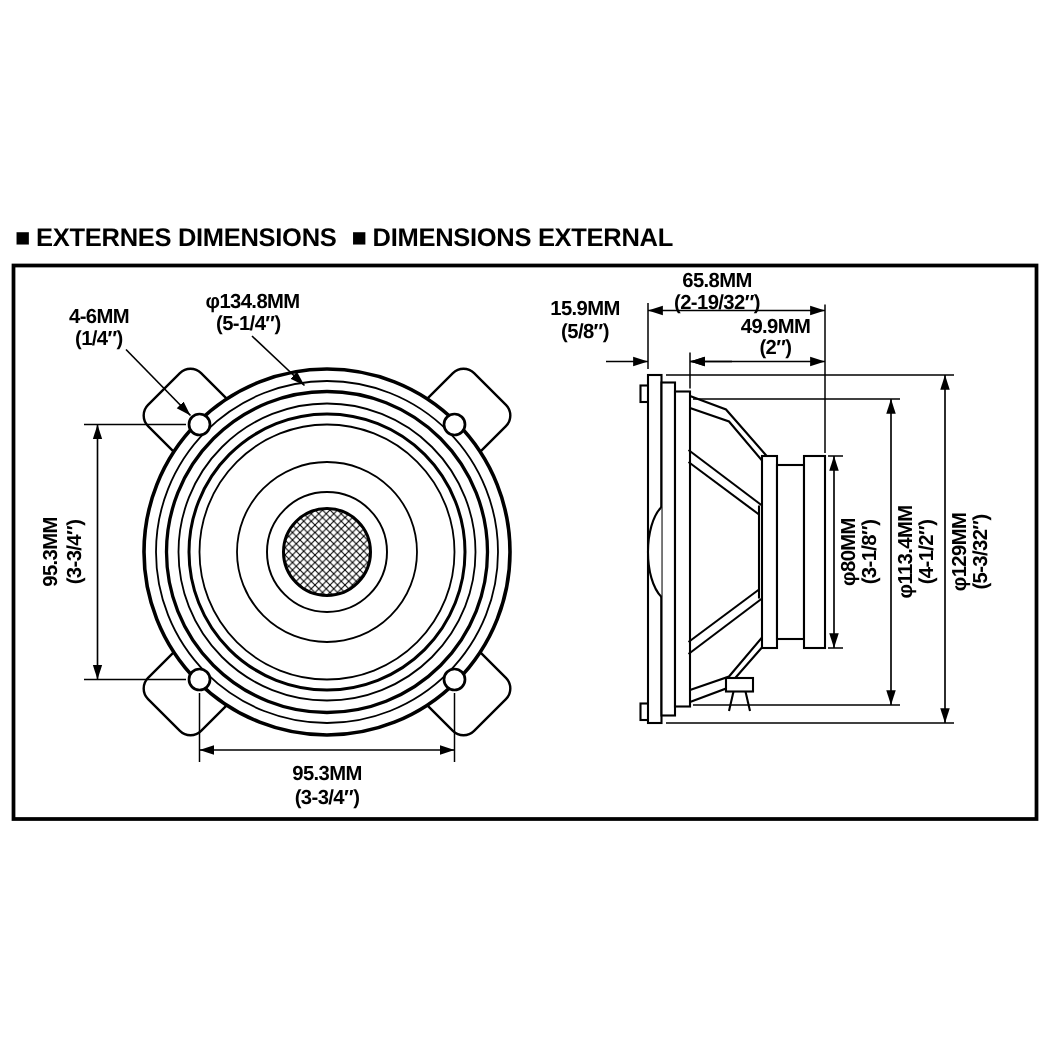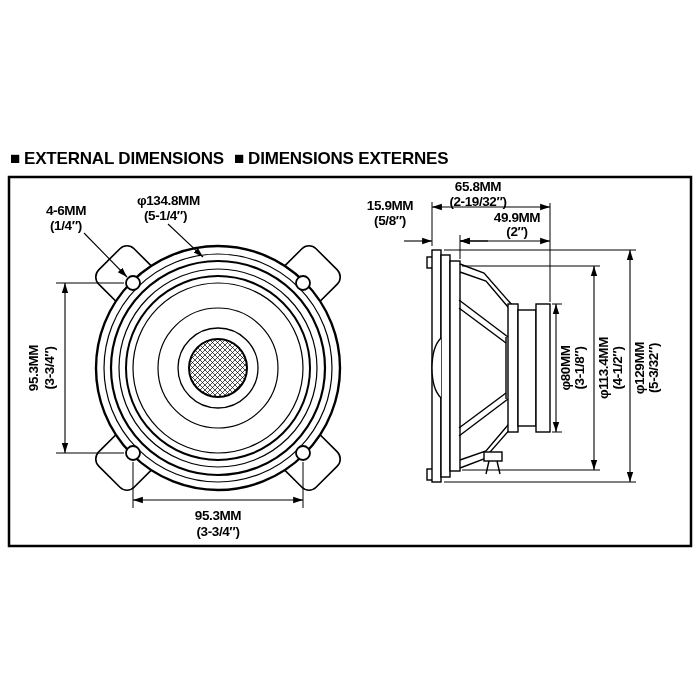--- a/index.html
+++ b/index.html
@@ -16,25 +16,25 @@
   .ext path{stroke:#000;stroke-width:1;fill:none;}
 </style>
 </head>
 <body>
 
 <div class="page">
 
   <div class="title">
     <span class="title-item">
       <span class="bullet">■</span>
-      <span>EXTERNAL DIMENSIONS</span>
+      <span>EXTERNES DIMENSIONS</span>
     </span>
     <span class="title-item">
       <span class="bullet">■</span>
-      <span>DIMENSIONS EXTERNES</span>
+      <span>DIMENSIONS EXTERNAL</span>
     </span>
   </div>
 
   <svg width="700" height="700" viewBox="0 0 700 700">
     <defs>
       <marker id="arr" viewBox="0 0 10 10" refX="10" refY="5" markerWidth="9" markerHeight="9" orient="auto-start-reverse">
         <path d="M0 1.8 L10 5 L0 8.2 Z" fill="#000"></path>
       </marker>
       <pattern id="mesh" width="5" height="5" patternUnits="userSpaceOnUse">
         <path d="M0 5 L5 0 M0 0 L5 5" stroke="#000" stroke-width="0.7" fill="none"></path>

